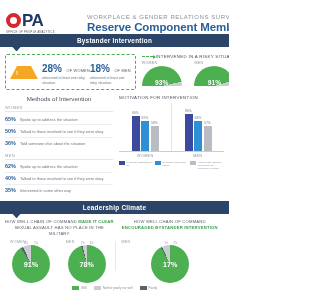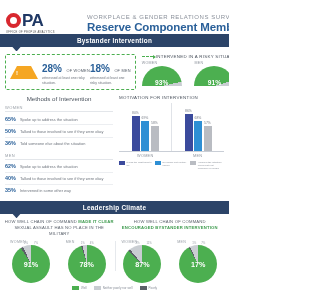--- a/index.html
+++ b/index.html
@@ -320,28 +320,20 @@
         <div class="lc-lbl">MEN</div>
         <div class="pie" id="p4" style="background: conic-gradient(rgb(76, 175, 80) 0deg, rgb(76, 175, 80) 342deg, rgb(92, 96, 104) 342deg, rgb(92, 96, 104) 345.6deg, rgb(201, 205, 210) 345.6deg, rgb(201, 205, 210) 360deg);">
           <span class="tick" style="left:13px;top:-4px">1%</span>
           <span class="tick" style="left:22px;top:-4px">4%</span>
           <span class="pv">78%</span>
         </div>
       </div>
     </div>
     <div class="lc-half">
       <div class="lc-cell">
-        <div class="lc-lbl">WOMEN</div>
-        <div class="pie" id="p5" style="background: conic-gradient(rgb(76, 175, 80) 0deg, rgb(76, 175, 80) 313.2deg, rgb(92, 96, 104) 313.2deg, rgb(92, 96, 104) 320.4deg, rgb(201, 205, 210) 320.4deg, rgb(201, 205, 210) 360deg);">
-          <span class="tick" style="left:12px;top:-4px">2%</span>
-          <span class="tick" style="left:23px;top:-4px">11%</span>
-          <span class="pv">87%</span>
-        </div>
-      </div>
-      <div class="lc-cell">
         <div class="lc-lbl">MEN</div>
         <div class="pie" id="p6" style="background: conic-gradient(rgb(76, 175, 80) 0deg, rgb(76, 175, 80) 331.2deg, rgb(92, 96, 104) 331.2deg, rgb(92, 96, 104) 334.8deg, rgb(201, 205, 210) 334.8deg, rgb(201, 205, 210) 360deg);">
           <span class="tick" style="left:13px;top:-4px">1%</span>
           <span class="tick" style="left:22px;top:-4px">7%</span>
           <span class="pv">17%</span>
         </div>
       </div>
     </div>
   </div>
 

